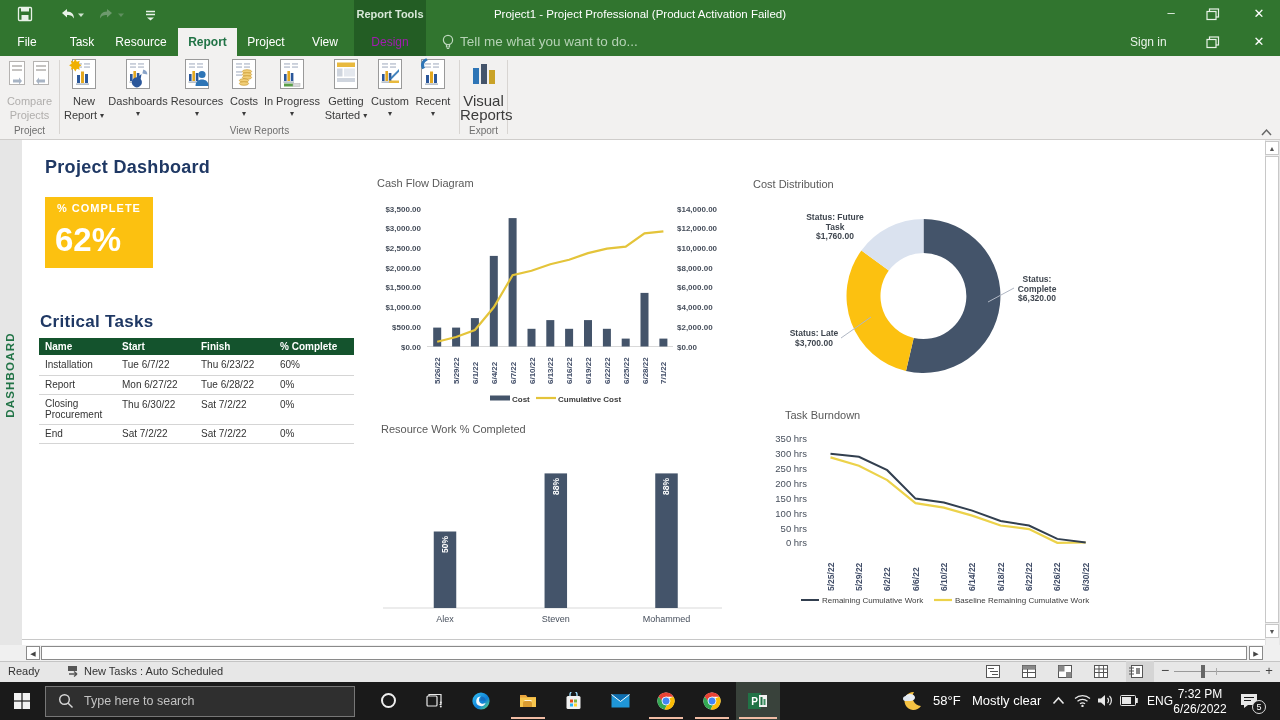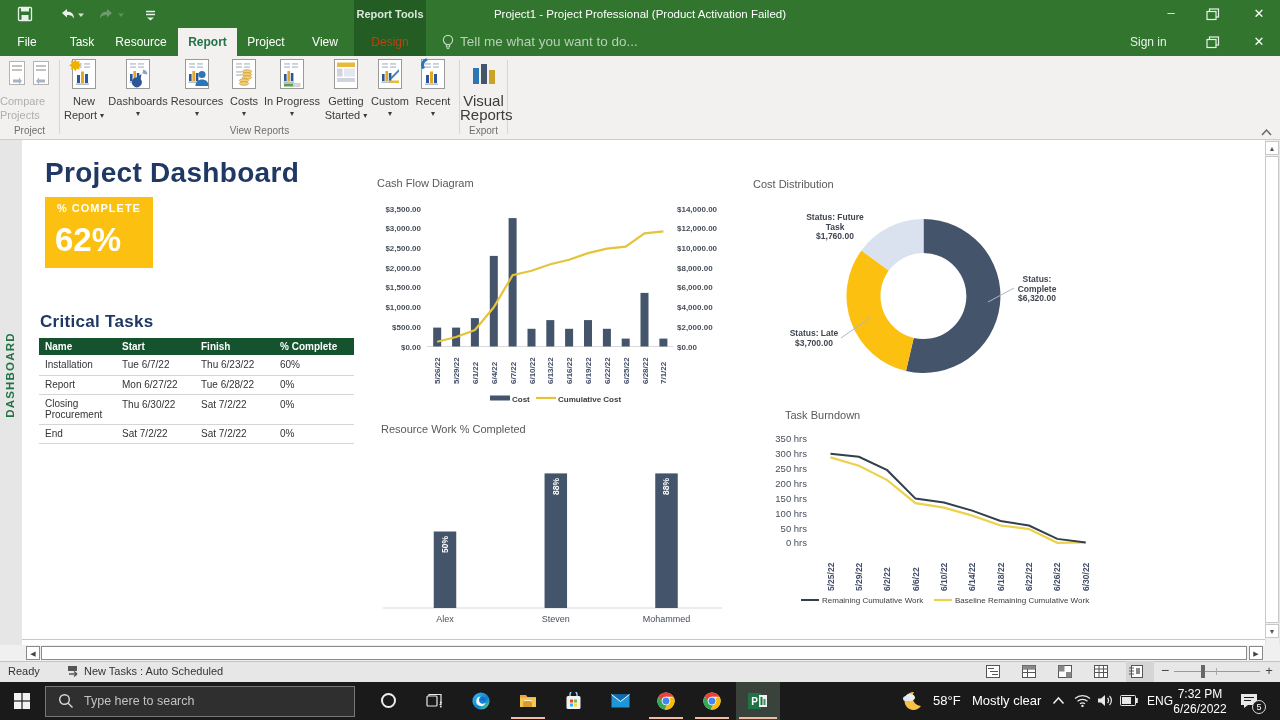--- a/index.html
+++ b/index.html
@@ -35,21 +35,21 @@
 <div class="abs" style="left:1246px;top:0;width:26px;height:28px;color:#fff;font-size:13px;text-align:center;line-height:27px">✕</div>
 <div class="abs" style="left:0;top:28px;width:1280px;height:28px;background:#31752f"></div>
 <div class="abs" style="left:354px;top:28px;width:72px;height:28px;background:#235d24"></div>
 <div class="abs" style="left:-18px;top:28px;width:90px;height:28px;color:#fff;font-size:12px;text-align:center;line-height:28px">File</div>
 <div class="abs" style="left:37px;top:28px;width:90px;height:28px;color:#fff;font-size:12px;text-align:center;line-height:28px">Task</div>
 <div class="abs" style="left:96px;top:28px;width:90px;height:28px;color:#fff;font-size:12px;text-align:center;line-height:28px">Resource</div>
 <div class="abs" style="left:221px;top:28px;width:90px;height:28px;color:#fff;font-size:12px;text-align:center;line-height:28px">Project</div>
 <div class="abs" style="left:280px;top:28px;width:90px;height:28px;color:#fff;font-size:12px;text-align:center;line-height:28px">View</div>
 <div class="abs" style="left:178px;top:28px;width:59px;height:28px;background:#f2f1f0"></div>
 <div class="abs" style="left:178px;top:28px;width:59px;height:28px;color:#217346;font-size:12px;font-weight:bold;text-align:center;line-height:28px">Report</div>
-<div class="abs" style="left:354px;top:28px;width:72px;height:28px;color:#c2410c;font-size:12px;text-align:center;line-height:28px">Design</div>
+<div class="abs" style="left:354px;top:28px;width:72px;height:28px;color:#a21caf;font-size:12px;text-align:center;line-height:28px">Design</div>
 <svg class="abs" style="left:440px;top:33px" width="16" height="18" viewBox="0 0 16 18">
       <g fill="none" stroke="#bed8be" stroke-width="1.2">
         <circle cx="8" cy="7" r="4.6"></circle>
         <path d="M6.5 11.5v2.5h3v-2.5M6.8 15.5h2.4"></path>
       </g>
     </svg>
 <div class="abs" style="left:460px;top:28px;height:28px;color:#b5d2b5;font-size:13.5px;line-height:28px">Tell me what you want to do...</div>
 <div class="abs" style="left:1130px;top:28px;width:75px;height:28px;color:#e8f2e8;font-size:12px;text-align:left;line-height:28px">Sign in</div>
 <svg class="abs" style="left:1206px;top:36px" width="14" height="13" viewBox="0 0 14 13">
       <g fill="none" stroke="#e8f2e8" stroke-width="1.2">
@@ -74,21 +74,21 @@
         <rect x="25.5" y="1.5" width="15" height="23"></rect>
       </g>
 <g fill="#c5c3c1">
         <rect x="4" y="5" width="10" height="2"></rect>
         <rect x="28" y="5" width="10" height="2"></rect>
         <rect x="4" y="9" width="10" height="2"></rect>
         <rect x="28" y="9" width="10" height="2"></rect>
       </g>
 <path d="M5 19.5h6v-2l3 3.5 -3 3.5v-2H5zM37 19.5h-6v-2l-3 3.5 3 3.5v-2h6z" fill="#a8b4c4"></path>
 </svg>
-<div class="abs" style="left:0;top:94px;width:59px;color:#b0aeac;font-size:11px;line-height:14px">Compare<br>Projects</div>
+<div class="abs" style="left:0;top:94px;width:59px;color:#b0aeac;font-size:11px;text-align:center;line-height:14px">Compare<br>Projects</div>
 <svg class="abs" style="left:72px;top:59px;overflow:visible" width="24" height="30" viewBox="0 0 24 30">
       <rect x="0.5" y="0.5" width="23" height="29" fill="#fff" stroke="#9a9a9a"></rect>
       <rect x="4" y="4" width="6" height="1.8" fill="#c9cfda"></rect>
       <rect x="12" y="4" width="6" height="1.8" fill="#c9cfda"></rect>
       <rect x="4" y="7.2" width="6" height="1.8" fill="#c9cfda"></rect>
       <rect x="12" y="7.2" width="6" height="1.8" fill="#c9cfda"></rect>
       <rect x="5" y="16" width="3" height="8" fill="#2b579a"></rect>
       <rect x="9" y="12.5" width="3" height="11.5" fill="#e3a820"></rect>
       <rect x="13" y="15" width="3" height="9" fill="#2b579a"></rect>
       <rect x="4" y="24.5" width="13" height="1.2" fill="#9aa7b5"></rect>
@@ -360,21 +360,21 @@
       <rect x="2" y="2" width="9" height="7" fill="#e8e8e8"></rect>
     </svg>
 <div class="abs" style="left:1143px;top:682px;width:30px;height:38px;color:#fff;font-size:12px;text-align:right;line-height:38px">ENG</div>
 <div class="abs" style="left:1170px;top:687px;width:60px;color:#fff;font-size:12px;text-align:center">7:32 PM</div>
 <div class="abs" style="left:1170px;top:702px;width:60px;color:#fff;font-size:12px;text-align:center">6/26/2022</div>
 <svg class="abs" style="left:1240px;top:693px" width="18" height="16" viewBox="0 0 18 16">
       <path d="M1 1 h16 v11 h-9 l-4 3 v-3 h-3z" fill="#e8e8e8"></path>
       <path d="M4 4.5h10M4 7.5h7" stroke="#1a1a1a" stroke-width="1.2"></path>
     </svg>
 <div class="abs" style="left:1252px;top:700px;width:14px;height:14px;border:1px solid #ddd;border-radius:50%;color:#fff;font-size:9px;text-align:center;line-height:13px;background:#1a1a1a">5</div>
-<div class="abs" style="left:45px;top:157px;font-size:28px;font-weight:bold;color:#1f3864;letter-spacing:0.3px">Project Dashboard</div>
+<div class="abs" style="left:45px;top:157px;font-size:18px;font-weight:bold;color:#1f3864;letter-spacing:0.3px">Project Dashboard</div>
 <div class="abs" style="left:45px;top:197px;width:108px;height:71px;background:#fcc110"></div>
 <div class="abs" style="left:57px;top:202px;color:#fff;font-size:11px;font-weight:bold;letter-spacing:1px">% COMPLETE</div>
 <div class="abs" style="left:55px;top:221px;color:#fff;font-size:33px;font-weight:bold">62%</div>
 <div class="abs" style="left:40px;top:312px;font-size:17px;font-weight:bold;color:#1f3864;letter-spacing:0.3px">Critical Tasks</div>
 <div class="abs" style="left:39px;top:338px;width:315px;font-size:10px;color:#333">
 <table style="border-collapse:collapse;width:100%;font-family:'Liberation Sans',sans-serif">
 <tbody>
           <tr style="background:#14532d;color:#fff;font-weight:bold;height:17px">
 <td style="width:83px;padding-left:6px">Name</td>
             <td style="width:79px">Start</td>

